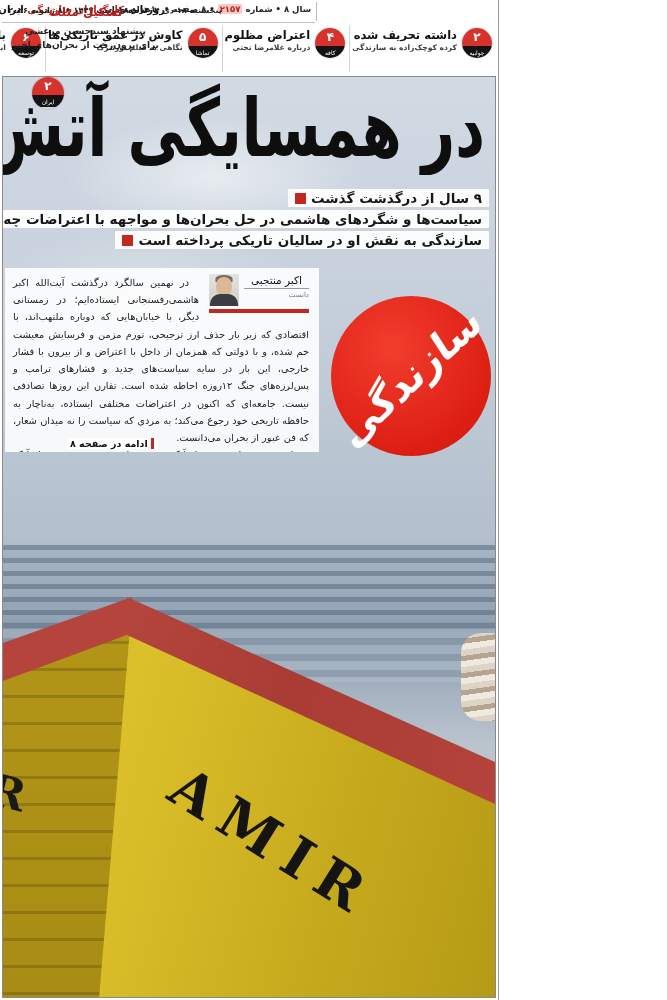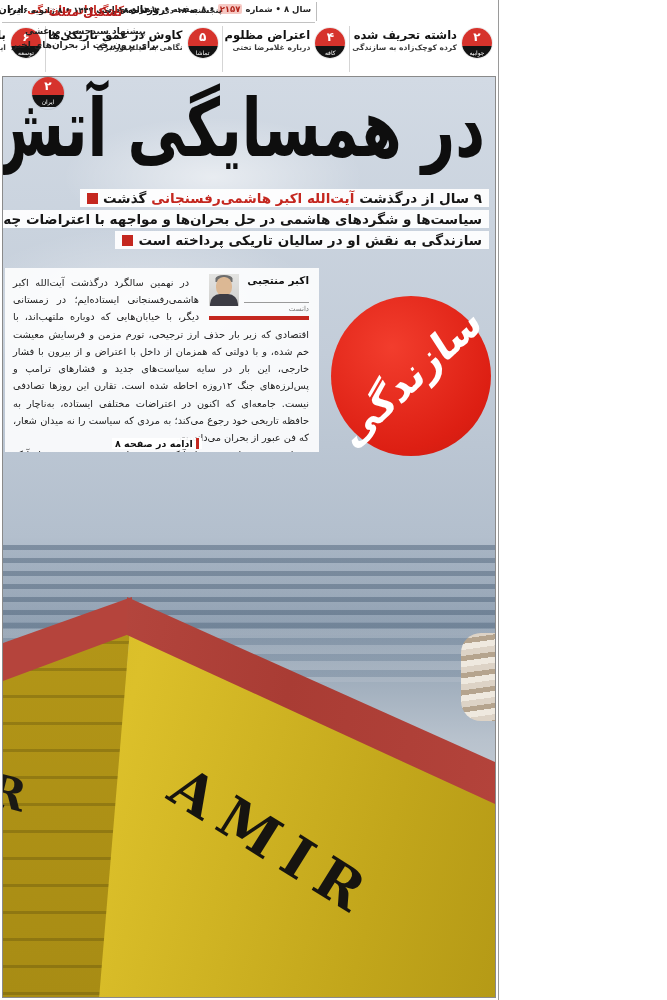--- a/index.html
+++ b/index.html
@@ -56,27 +56,27 @@
   .sb-note-label { position:absolute; top:209px; right:5px; font-size:10.5px; font-weight:bold; color:#c4271f; }
   .sb-note-redline { position:absolute; top:224px; right:4px; left:4px; height:2.5px; background:#c4271f; }
   .sb-note-title { position:absolute; top:231px; right:5px; font-size:15px; font-weight:bold; color:#101010; }
   .sb-note-sub { position:absolute; top:252px; right:5px; font-size:9px; font-weight:bold; color:#333; }
   .sb-author { position:absolute; top:268px; right:5px; left:5px; height:34px; }
   .sb-author .a-photo, .byline .a-photo { width:30px; height:32px; background:linear-gradient(180deg,#e3e3e1,#cfcfcd); position:relative; overflow:hidden; flex:0 0 30px; }
   .mini-head { position:absolute; left:50%; transform:translateX(-50%); top:3px; width:16px; height:19px; background:#dcb894; border-radius:45%; }
   .mini-hairdark { position:absolute; left:50%; transform:translateX(-50%); top:1px; width:17px; height:7px; background:#6d6d6d; border-radius:50% 50% 0 0; }
   .mini-body { position:absolute; left:50%; transform:translateX(-50%); bottom:0; width:28px; height:12px; background:#3c3c44; border-radius:10px 10px 0 0; }
   .sb-author .a-col { position:absolute; right:0; left:40px; top:0; }
-  .a-name { font-size:9.5px; font-weight:bold; color:#111; border-bottom:1px solid #9a9a9a; padding-bottom:16px; }
+  .a-name { font-size:9.5px; font-weight:normal; color:#111; border-bottom:1px solid #9a9a9a; padding-bottom:2px;text-align:center; }
   .a-role { font-size:7px; color:#777; margin-top:2px; }
   .a-redbar { position:absolute; left:0; bottom:0; width:64px; height:4px; background:#c4271f; }
   .sb-body { position:absolute; top:308px; right:5px; left:5px; height:474px; overflow:hidden;
     font-size:8.8px; line-height:1.62; color:#1d1d1d; text-align:justify; }
   .sb-body p { text-indent:9px; margin-bottom:1px; }
-  .contin { display:flex; align-items:center; gap:3px; font-size:9.5px; font-weight:bold; color:#111;margin-left:45px; }
+  .contin { display:flex; align-items:center; gap:3px; font-size:9.5px; font-weight:bold; color:#111; }
   .contin .bar { width:3px; height:11px; background:#c4271f; }
   .sb-contin { position:absolute; top:788px; right:70px; }
   
   .memorial { position:absolute; top:852px; right:503px; left:5px; width:159px; height:144px;
     border:2px solid #151515; background:#fff; }
   .mem-top { position:absolute; top:0; left:0; right:0; height:70px; display:flex; }
   .mem-photo { position:relative; width:52px; flex:0 0 52px; background:linear-gradient(160deg,#2a2d35,#14161c 70%); overflow:hidden; }
   .mem-turban { position:absolute; left:50%; transform:translateX(-50%); top:6px; width:30px; height:15px; background:#f2f2f0; border-radius:50% 50% 35% 35%; }
   .mem-face { position:absolute; left:50%; transform:translateX(-50%); top:16px; width:24px; height:26px; background:#e3bd97; border-radius:45%; }
   .mem-gl { position:absolute; left:50%; transform:translateX(-50%); top:24px; width:20px; height:5px; display:flex; gap:2px; }
@@ -322,21 +322,20 @@
     <div class="cloud1"></div>
     <div class="cloud2"></div>
     <div class="water"></div>
     <div class="water2"></div>
 
     <div class="headline">در همسایگی آتش</div>
 
     <div class="deck">
       <div class="deck-line">
         <span>۹ سال از درگذشت </span>
-          <span class="red-t">آیت‌الله اکبر هاشمی‌رفسنجانی</span>
           <span> گذشت</span>
         <span class="deck-sq"></span>
       </div>
       <div class="deck-line">
         <span>سیاست‌ها و شگردهای هاشمی در حل بحران‌ها و مواجهه با اعتراضات چه بود؟</span>
       </div>
       <div class="deck-line">
         <span>سازندگی به نقش او در سالیان تاریکی پرداخته است</span>
         <span class="deck-sq"></span>
       </div>

